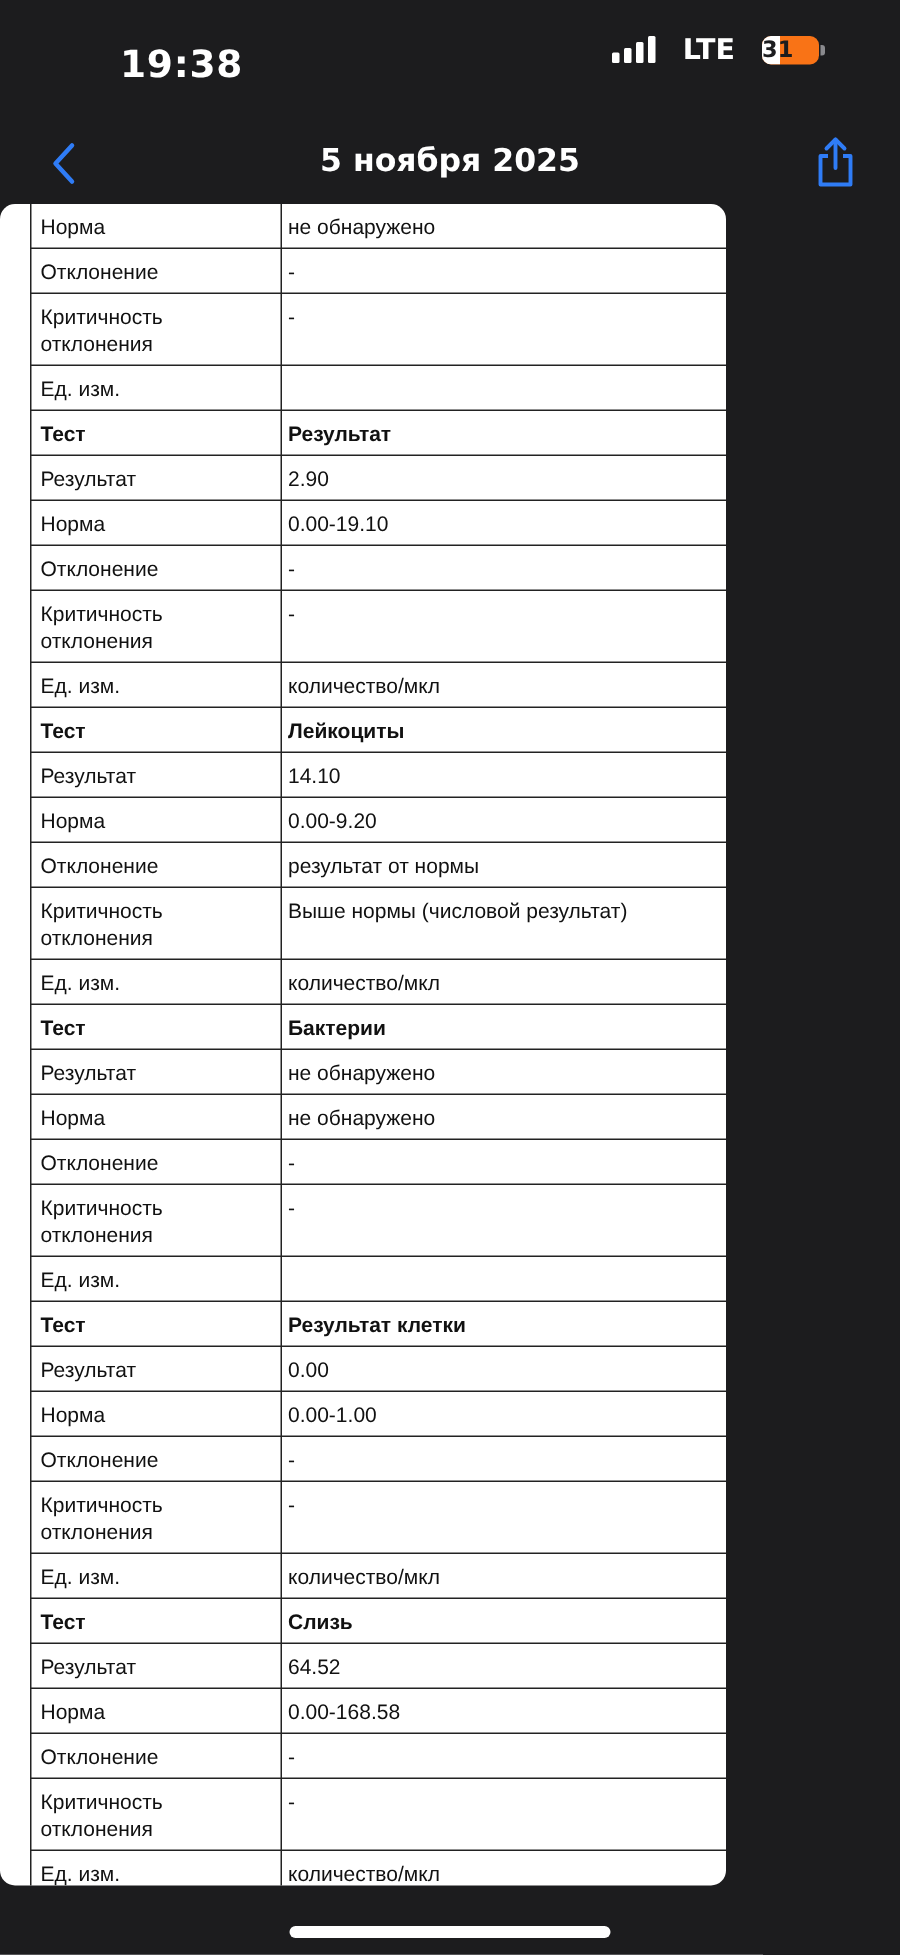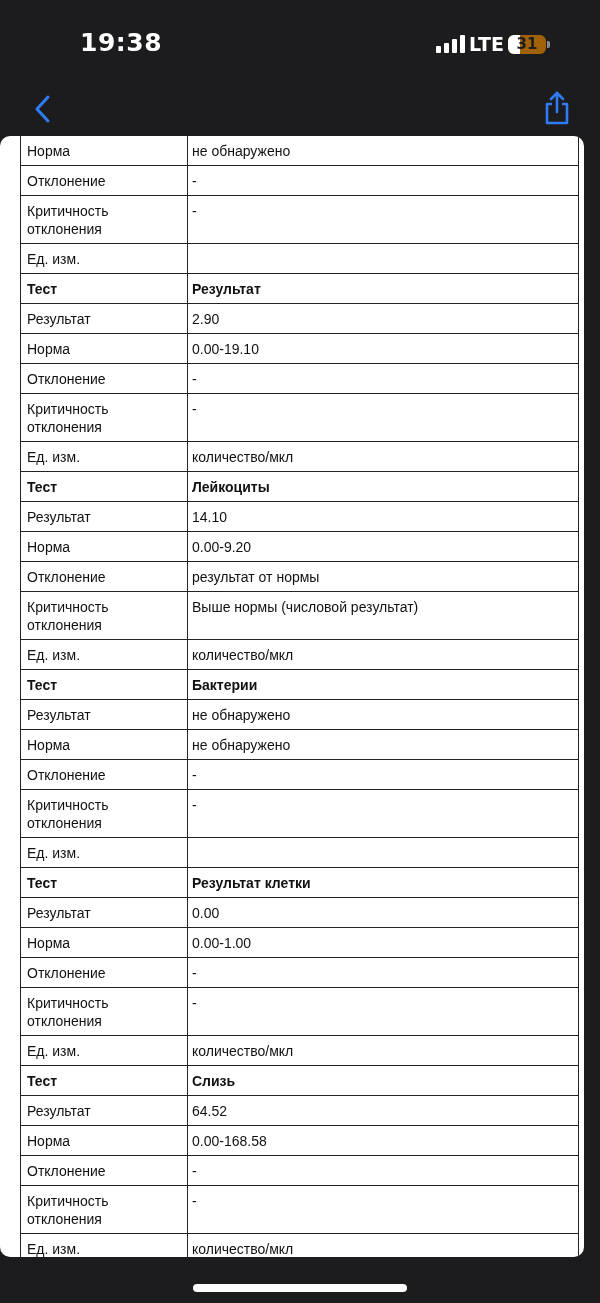--- a/index.html
+++ b/index.html
@@ -1,35 +1,35 @@
 <!DOCTYPE html>
 <html><head>
 <meta charset="utf-8">
 <style>
   * { box-sizing: border-box; margin: 0; padding: 0; }
   html, body { width: 600px; height: 1303px; background: #1c1c1e; overflow: hidden; }
   body { font-family: "Liberation Sans", sans-serif; position: relative; }
 
   .status-bar { position: absolute; top: 0; left: 0; width: 600px; height: 88px; color: #fff; }
   .status-time { position: absolute; left: 80px; top: 28px; font-size: 25px; font-weight: 600; font-family: "DejaVu Sans", sans-serif; letter-spacing: 0.5px; }
-  .status-right { position: absolute; right: 50px; top: 33px; display: flex; align-items: center; gap: 4px; }
+  .status-right { position: absolute; right: 50px; top: 22px; display: flex; align-items: center; gap: 18px; }
   .signal { display: flex; align-items: flex-end; gap: 3px; height: 18px; }
   .signal span { width: 5px; background: #fff; border-radius: 1px; }
   .lte { font-size: 19px; font-weight: 600; font-family: "DejaVu Sans", sans-serif; }
-  .battery { position: relative; width: 38px; height: 19px; border-radius: 6px; background: #a16207; display: flex; align-items: center; justify-content: center; overflow: hidden; }
+  .battery { position: relative; width: 38px; height: 19px; border-radius: 6px; background: #f97316; display: flex; align-items: center; overflow: hidden; }
   .battery-fill { position: absolute; left: 0; top: 0; bottom: 0; width: 12px; background: #fff; }
   .battery-level { position: relative; font-size: 15px; font-weight: 700; color: #1c1c1e; font-family: "DejaVu Sans", sans-serif; }
   .battery-tip { width: 3px; height: 7px; background: #8a8a8e; border-radius: 0 2px 2px 0; margin-left: -8px; }
 
   .nav-bar { position: absolute; top: 88px; left: 0; width: 600px; height: 48px; color: #fff; }
   .back-btn { position: absolute; left: 30px; top: 4px; width: 28px; height: 34px; cursor: pointer; }
   .nav-title { position: absolute; left: 0; right: 0; top: 7px; text-align: center; font-size: 21px; font-weight: 600; font-family: "DejaVu Sans", sans-serif; }
   .share-btn { position: absolute; right: 28px; top: 2px; width: 30px; height: 36px; cursor: pointer; }
 
-  .content { position: absolute; top: 136px; left: 0; width: 584px; height: 1121px; background: #fff; border-radius: 10px 10px 10px 10px; overflow: hidden; }
+  .content { position: absolute; top: 136px; left: 0; width: 484px; height: 1121px; background: #fff; border-radius: 10px 10px 10px 10px; overflow: hidden; }
   .doc-table { position: absolute; left: 20px; top: -1px; width: 559px; border-collapse: collapse; }
   .doc-table td { border: 1.5px solid #222; font-size: 14px; color: #111; vertical-align: top; line-height: 18px; }
   .doc-table td.lbl { width: 167px; padding: 6px 6px 5px 6px; }
   .doc-table td.val { text-align: left; padding: 6px 4px 5px 4px; }
   .doc-table tr.r1 td { height: 29.5px; }
   .doc-table tr.r2 td { height: 47px; }
   .doc-table tr.test td { font-weight: 700; }
 
   .home-indicator { position: absolute; left: 193px; top: 1284px; width: 214px; height: 8px; border-radius: 4px; background: #fff; }
 </style>
@@ -55,20 +55,21 @@
     </div>
   </div>
 </div>
 
 <div class="nav-bar">
   <div class="back-btn">
     <svg width="28" height="34" viewBox="0 0 28 34">
       <path d="M18 5 L7 17 L18 29" fill="none" stroke="#2f7cf6" stroke-width="3" stroke-linecap="round" stroke-linejoin="round"></path>
     </svg>
   </div>
+  <div class="nav-title">5 ноября 2025</div>
   <div class="share-btn">
     <svg width="30" height="36" viewBox="0 0 30 36">
       <path d="M10 14 H5 V33 H25 V14 H20" fill="none" stroke="#2f7cf6" stroke-width="2.6" stroke-linejoin="round"></path>
       <path d="M15 3 V22" stroke="#2f7cf6" stroke-width="2.6" stroke-linecap="round"></path>
       <path d="M9 9 L15 3 L21 9" fill="none" stroke="#2f7cf6" stroke-width="2.6" stroke-linecap="round" stroke-linejoin="round"></path>
     </svg>
   </div>
 </div>
 
 <div class="content">

